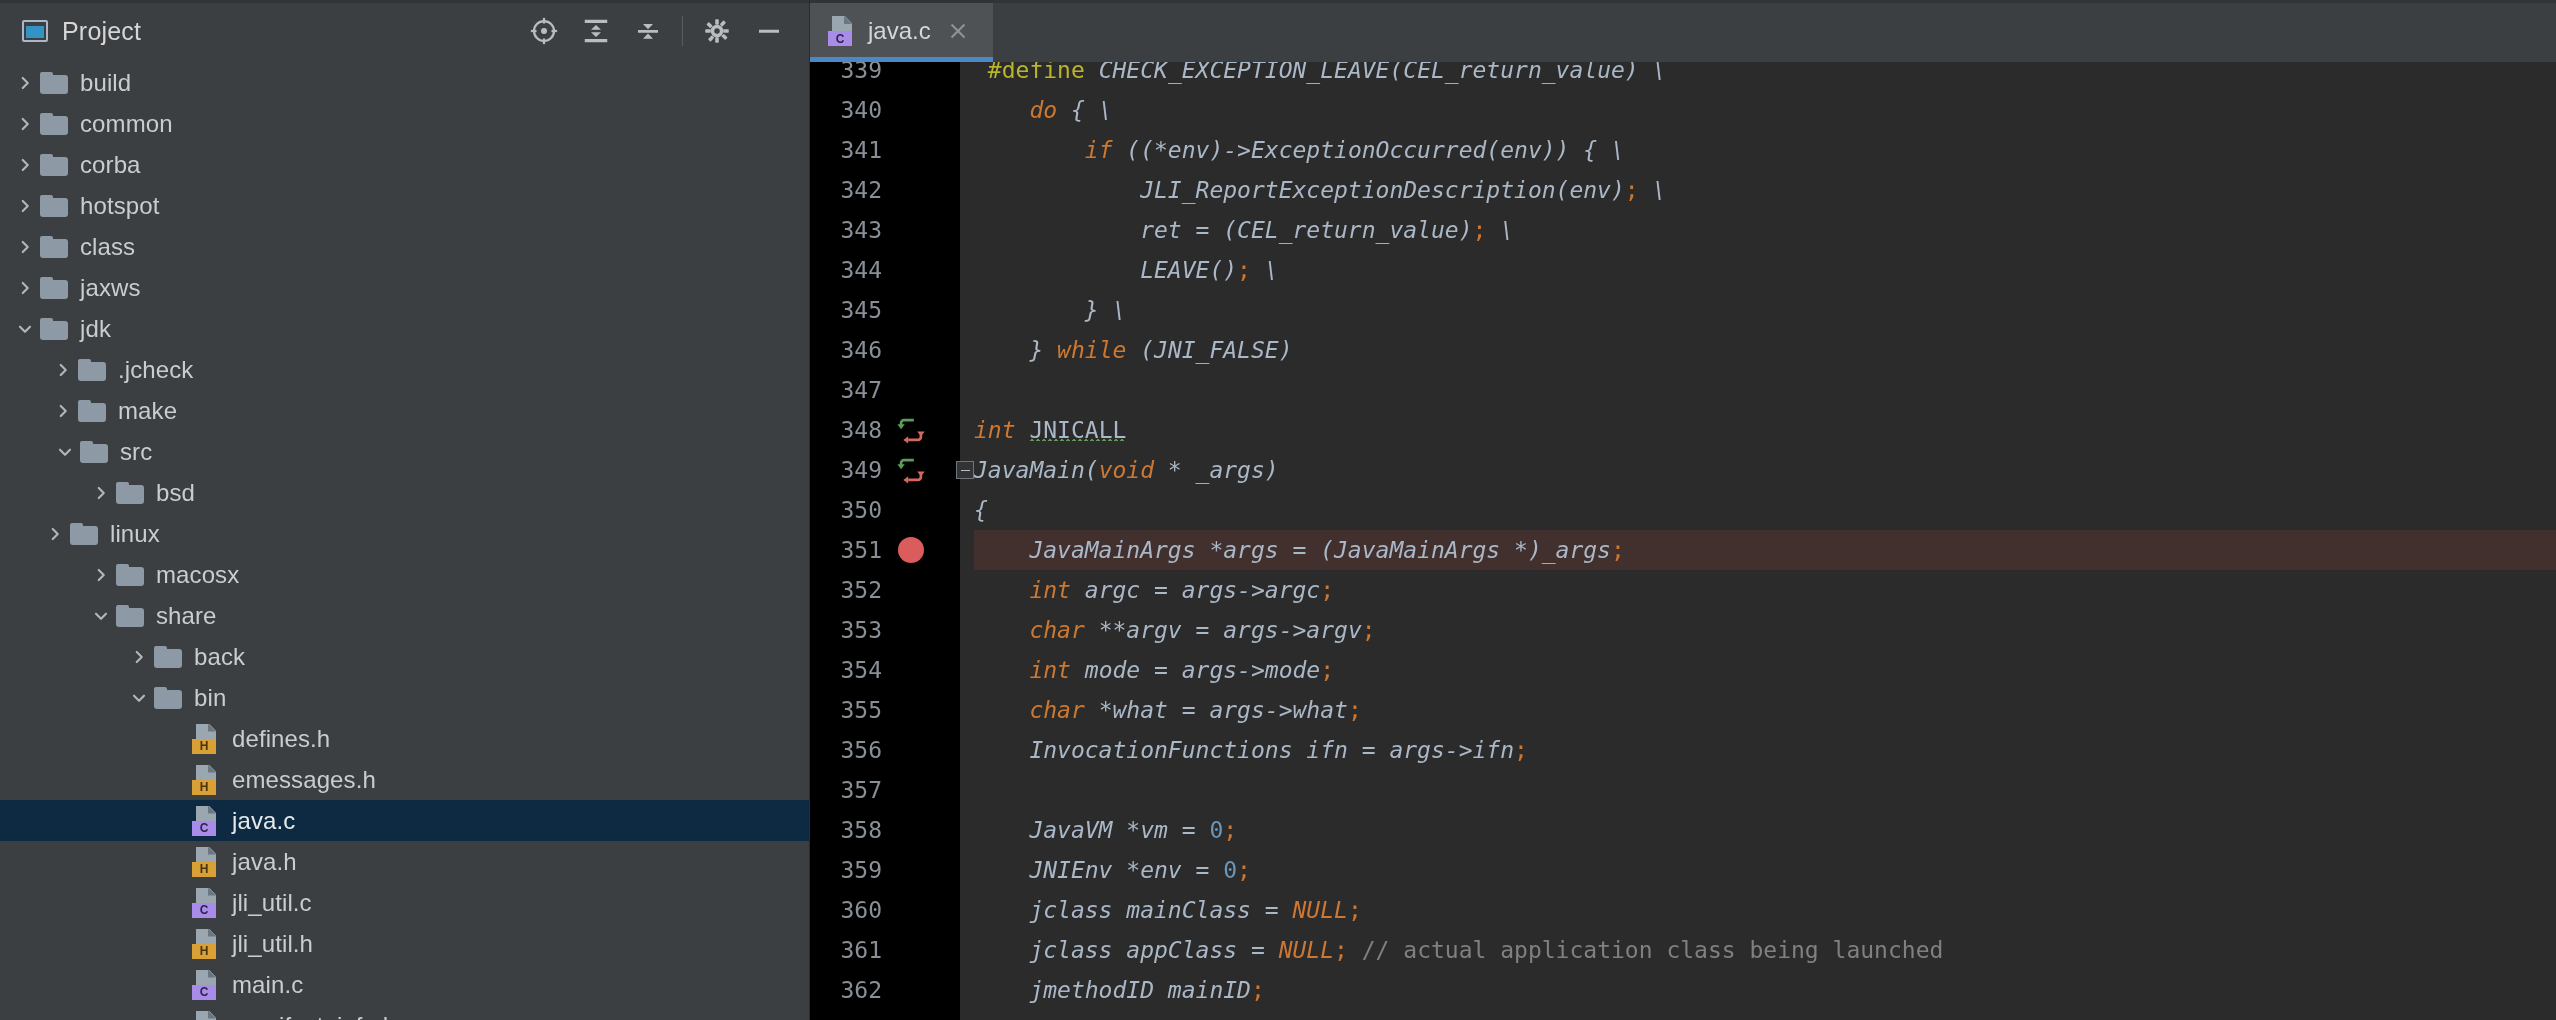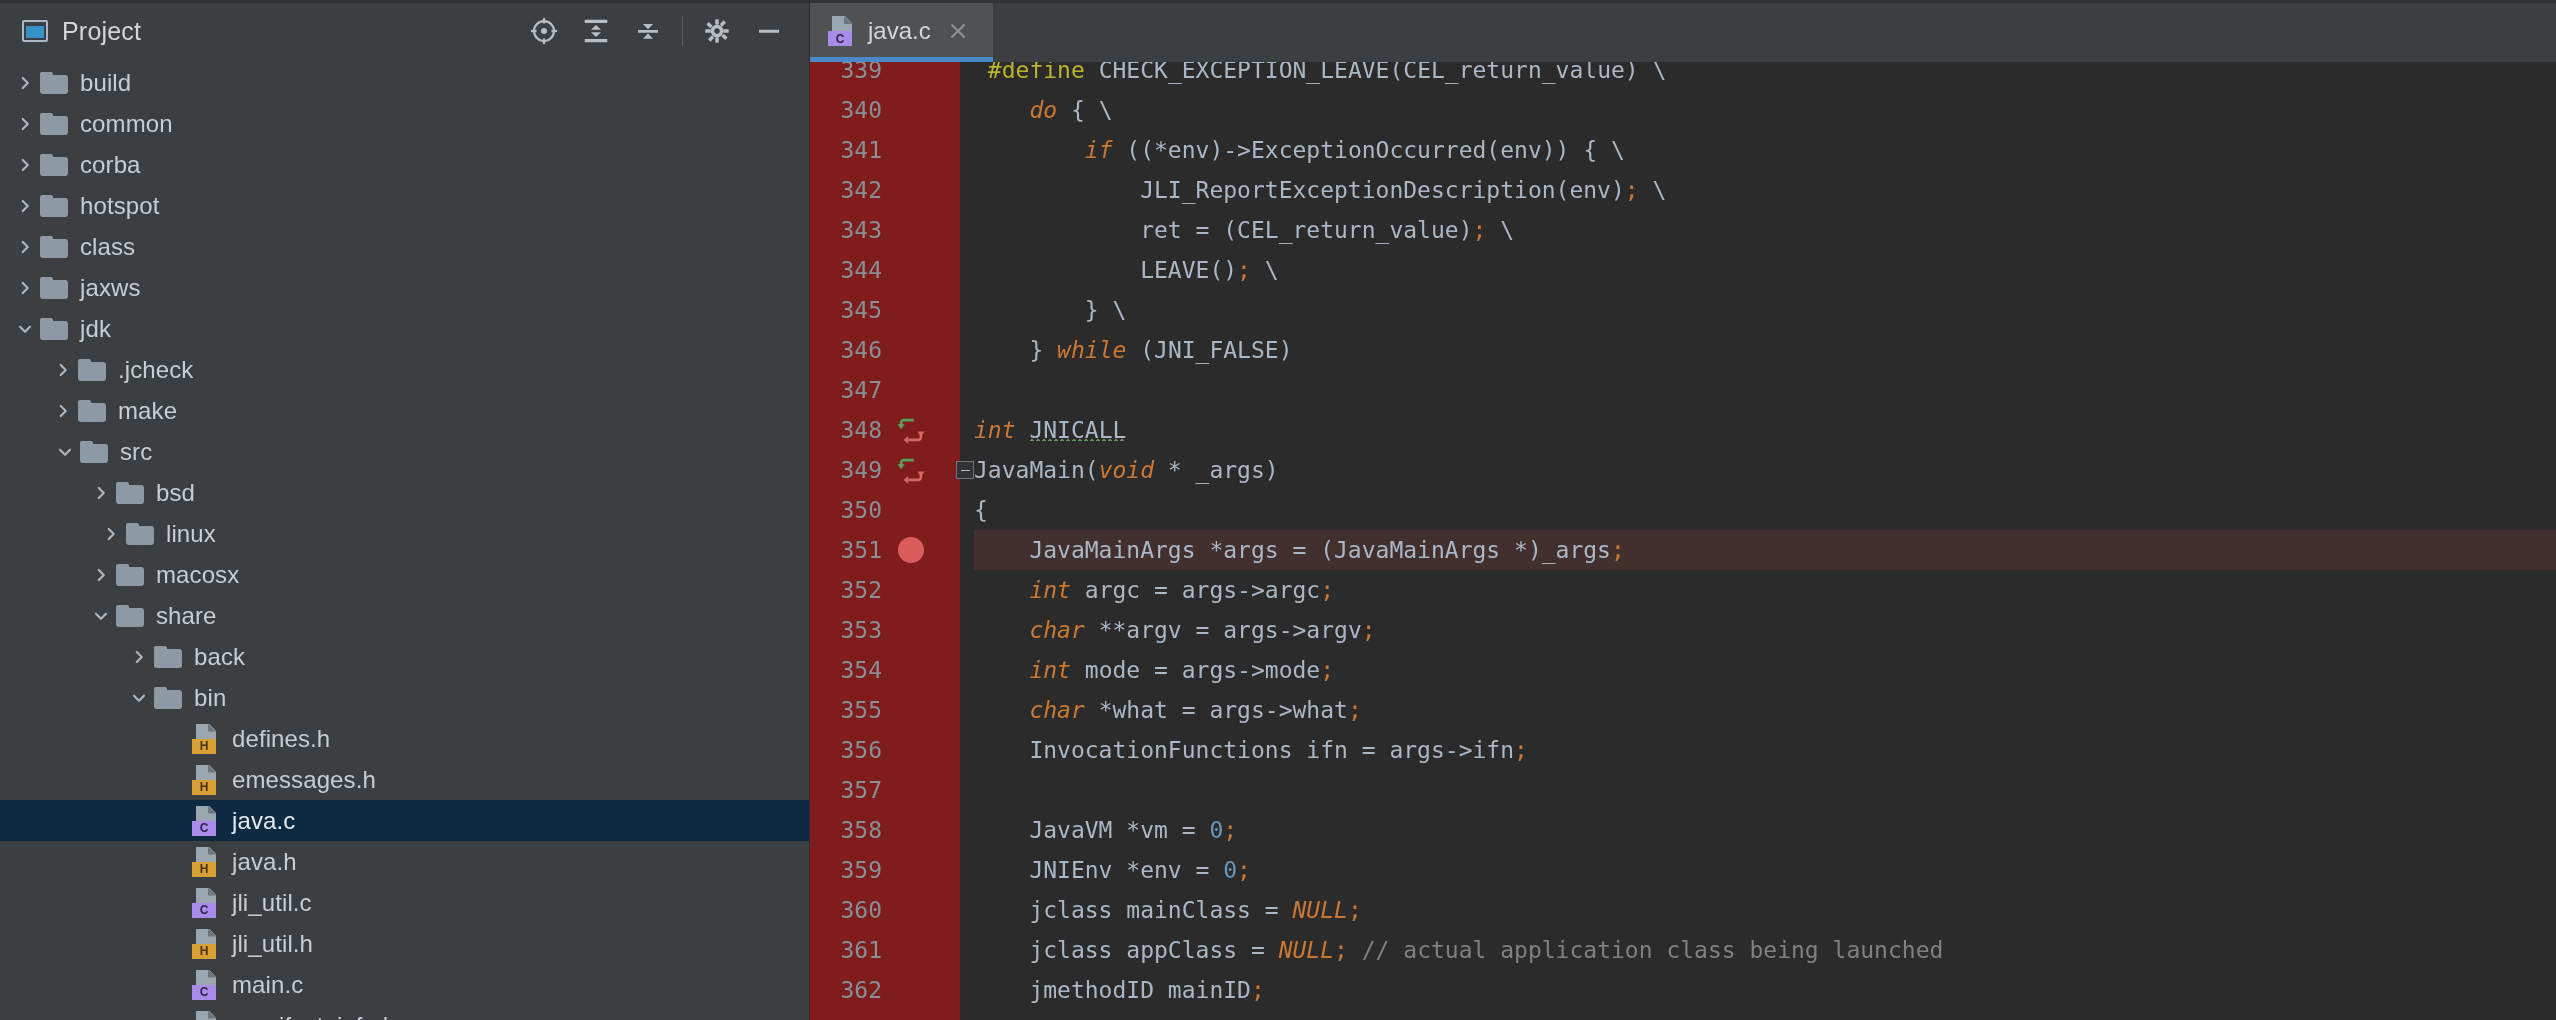--- a/index.html
+++ b/index.html
@@ -105,21 +105,21 @@
     width:30px; height:30px; display:flex; align-items:center; justify-content:center;
     cursor:pointer; opacity:.65;
   }
 
   
   #code-area {
     flex:1; display:flex; background:#2b2b2b; overflow:hidden; position:relative;
     font-family:"DejaVu Sans Mono", monospace;
   }
   #gutter {
-    width:150px; min-width:150px; background:#7f1d1d; position:relative;
+    width:150px; min-width:150px; background:#000000; position:relative;
     padding-top:0;
   }
   .gline {
     height:40px; display:flex; align-items:center; position:relative;
     font-size:23px; color:#888f96;
   }
   .gnum { width:78px; text-align:right; padding-right:6px; flex:none; letter-spacing:0; }
   .gmark { width:70px; height:40px; position:relative; display:flex; align-items:center; padding-left:6px; }
   .breakpoint { width:26px; height:26px; border-radius:50%; background:#db5c5c; margin-left:4px; }
   .arrows { position:relative; width:34px; height:34px; }
@@ -131,21 +131,21 @@
   .fold-box:after{ content:""; width:9px; height:1px; background:#b6bcc2; }
 
   #code-lines { flex:1; position:relative; padding-left:14px; overflow:hidden; }
   .cline {
     height:40px; display:flex; align-items:center; white-space:pre;
     font-size:23px; color:#a9b7c6; letter-spacing:0;
   }
   .cline.bp-row { background:#42302f; }
 
   .k  { color:#cc7832;font-style:italic; }              
-  .id { color:#a9b7c6; }              
+  .id { color:#a9b7c6;font-style:italic; }              
   .p  { color:#a9b7c6; }              
   .s  { color:#cc7832; }              
   .n  { color:#6897bb; }              
   .cm { color:#808080; }              
   .pp { color:#bbb529; }
   .squig { position:relative; }
   .squig:after{
     content:""; position:absolute; left:0; right:0; bottom:2px; height:4px;
     background-image:radial-gradient(circle at 3px 4px, #629755 1.6px, transparent 1.8px);
     background-size:6px 6px; background-repeat:repeat-x;
@@ -309,21 +309,21 @@
         </div>
         <div class="row" style="padding-left: 90px;">
           <span class="chev">
             <svg width="20" height="20" viewBox="0 0 16 16">
               <path fill="none" stroke="#b0b6bb" stroke-width="1.7" stroke-linecap="round" stroke-linejoin="round" d="M6.2 4 L10.2 8 L6.2 12"></path>
             </svg>
           </span>
           <span class="folder-ico"></span>
           <span class="row-label">bsd</span>
         </div>
-        <div class="row" style="padding-left: 100px;">
+        <div class="row" style="padding-left: 44px;">
           <span class="chev">
             <svg width="20" height="20" viewBox="0 0 16 16">
               <path fill="none" stroke="#b0b6bb" stroke-width="1.7" stroke-linecap="round" stroke-linejoin="round" d="M6.2 4 L10.2 8 L6.2 12"></path>
             </svg>
           </span>
           <span class="folder-ico"></span>
           <span class="row-label">linux</span>
         </div>
         <div class="row" style="padding-left: 90px;">
           <span class="chev">

